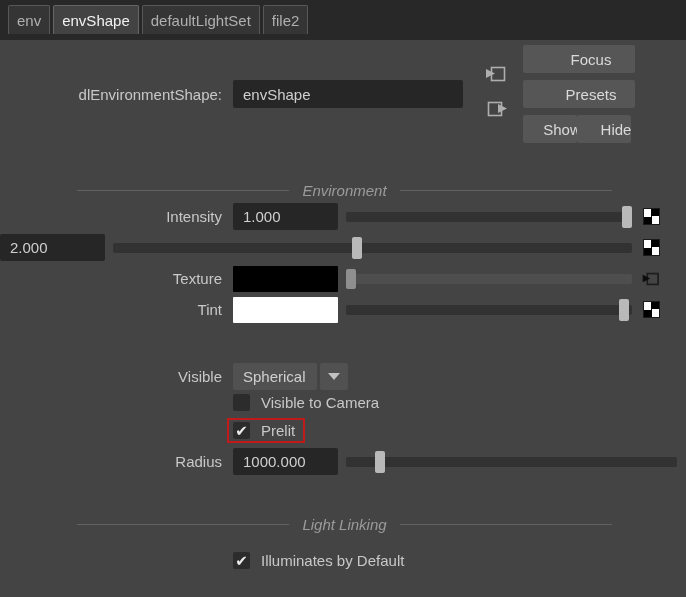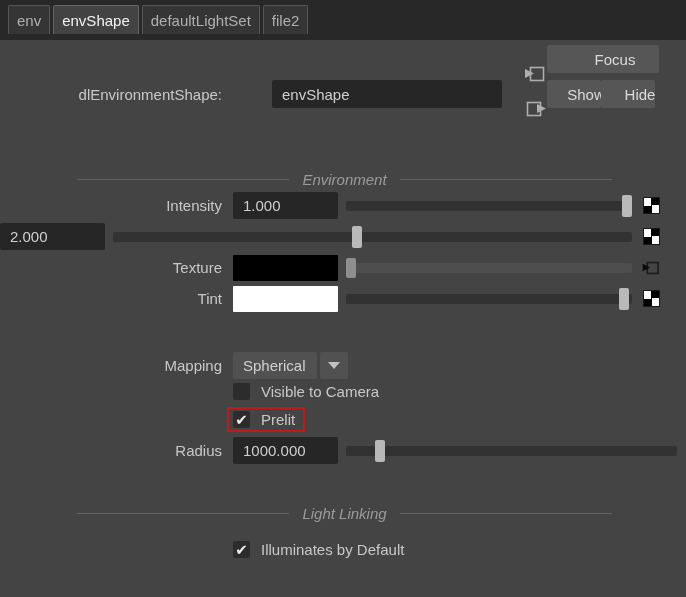--- a/index.html
+++ b/index.html
@@ -20,21 +20,21 @@
     height:29px; padding:0 8px;
     display:flex; align-items:center; justify-content:center;
     background:#353535; color:#b0b0b0;
     border:1px solid #575757; border-bottom:none;
     border-radius:2px 2px 0 0;
     margin-right:3px; cursor:pointer; white-space:nowrap;
   }
   .tab.active { background:#434343; color:#f2f2f2; border-color:#666; }
   
   .header-row { display:flex; align-items:flex-start; padding:5px 51px 0 0; }
-  .hdr-left { display:flex; align-items:center; margin-top:35px;gap:39px; }
+  .hdr-left { display:flex; align-items:center; margin-top:35px; }
   .col-label {
     width:233px; padding-right:11px; text-align:right;
     color:#c8c8c8; flex:none;
   }
   .node-field {
     width:230px; height:28px; background:#262626; border:none; outline:none;
     border-radius:2px; color:#cfcfcf; font:inherit; padding:0 10px;
   }
   .hdr-icons { width:24px; margin-left:21px; margin-top:17px;
     display:flex; flex-direction:column; align-items:center; flex:none; }
@@ -139,20 +139,21 @@
     </button>
     <button class="conn-btn">
       <svg width="24" height="24" viewBox="0 0 24 24">
         <rect x="4.5" y="5.5" width="13" height="13" fill="none" stroke="#aeaeae" stroke-width="1.6"></rect>
         <polygon points="14,7 14,16 23,11.5" fill="#aeaeae"></polygon>
       </svg>
     </button>
   </div>
   <div class="hdr-buttons">
     <button class="btn btn-wide">Focus</button>
+    <button class="btn btn-wide">Presets</button>
     <div class="showhide">
       <button class="btn btn-half">Show</button>
       <button class="btn btn-half">Hide</button>
     </div>
   </div>
 </div>
 
 <div class="section-head gap-env">
   <div class="line"></div>
   <div class="sec-title">Environment</div>
@@ -205,21 +206,21 @@
   <div class="slider">
     <div class="track"></div>
     <div class="handle" style="left: calc(99% - 9.9px);"></div>
   </div>
   <div class="row-icon">
       <span class="checker"></span>
     </div>
 </div>
 
 <div class="row dropdown-row">
-  <div class="row-label">Mapping</div>
+  <div class="row-label">Visible</div>
   <div class="dropdown">
     <span>Spherical</span>
   </div>
   <div class="dropdown-arrow-btn">
     <span class="tri-down"></span>
   </div>
 </div>
 
 <div class="check-row vtc-row">
   <div class="check-spacer"></div>

